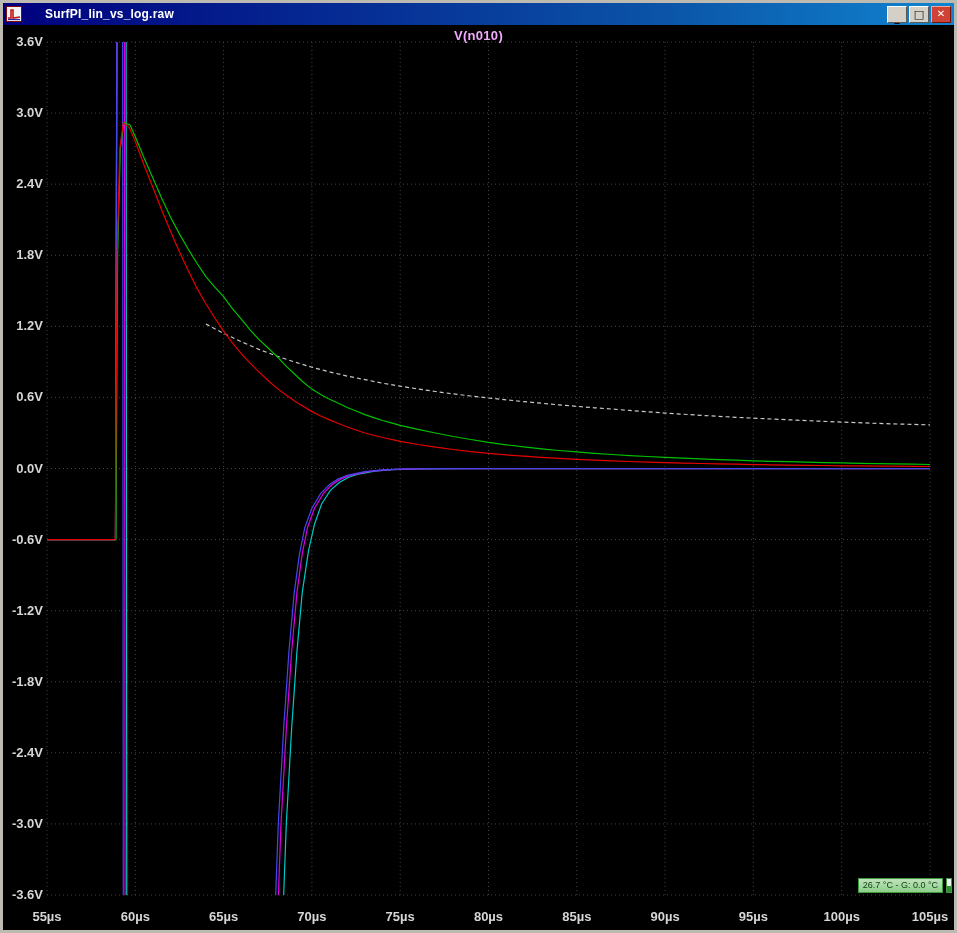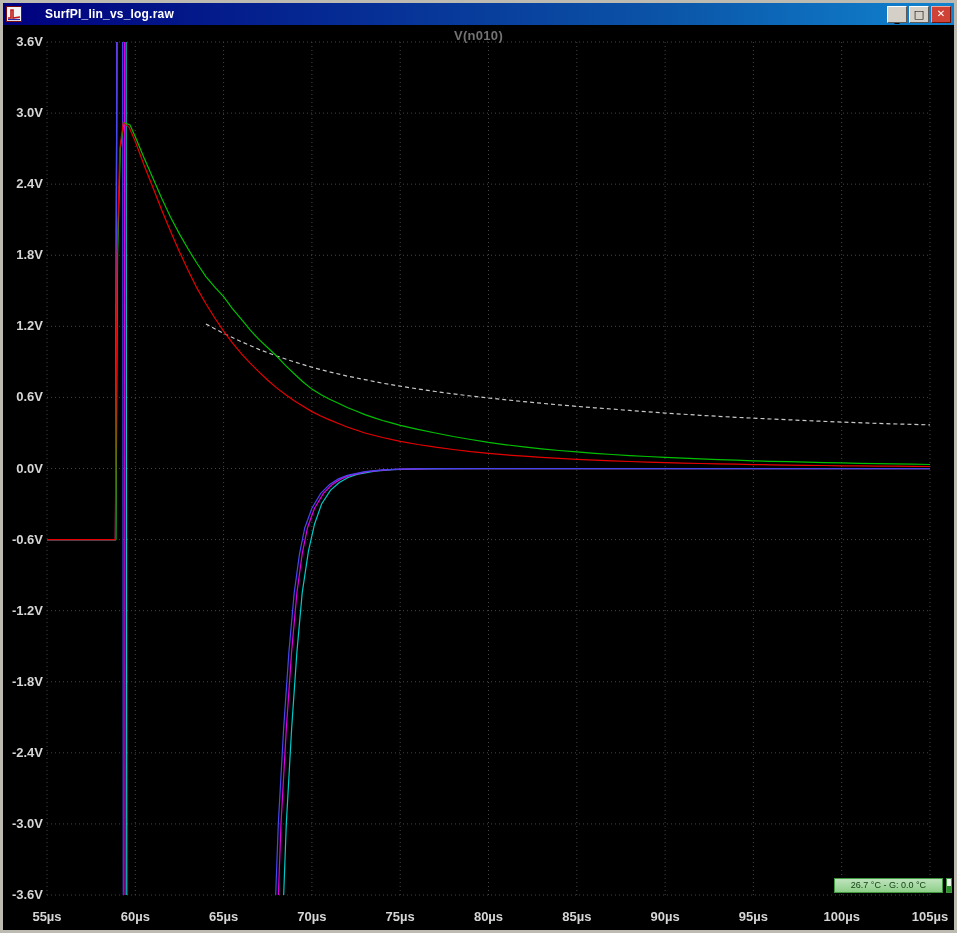--- a/index.html
+++ b/index.html
@@ -47,33 +47,33 @@
   .content {
     position:relative;
     width:951px; height:905px;
     background:#000;
   }
   svg.plot { position:absolute; left:0; top:0; display:block; }
 
   .trace-label {
     position:absolute; left:0; top:3px; width:100%;
     text-align:center;
-    color:#737373; font-size:13px; font-weight:bold;
+    color:#f0abfc; font-size:13px; font-weight:bold;
     letter-spacing:0.3px;
     pointer-events:auto;
   }
 
   .temp-overlay {
     position:absolute; top:853px; right:11px;
     height:15px;
     background:linear-gradient(180deg,#bfe3bd,#8ecf8a);
     border:1px solid #3f9a3f;
     color:#103d10;
     font-size:9px; line-height:13px;
-    padding:0 16px;
+    padding:0 4px;
     white-space:nowrap;
   }
   .temp-gauge {
     position:absolute; top:853px; right:2px;
     width:6px; height:15px;
     border:1px solid #3f9a3f;
     background:linear-gradient(to top,#2f8f2f 45%,#eaf6ea 45%);
   }
 </style>
 </head>

